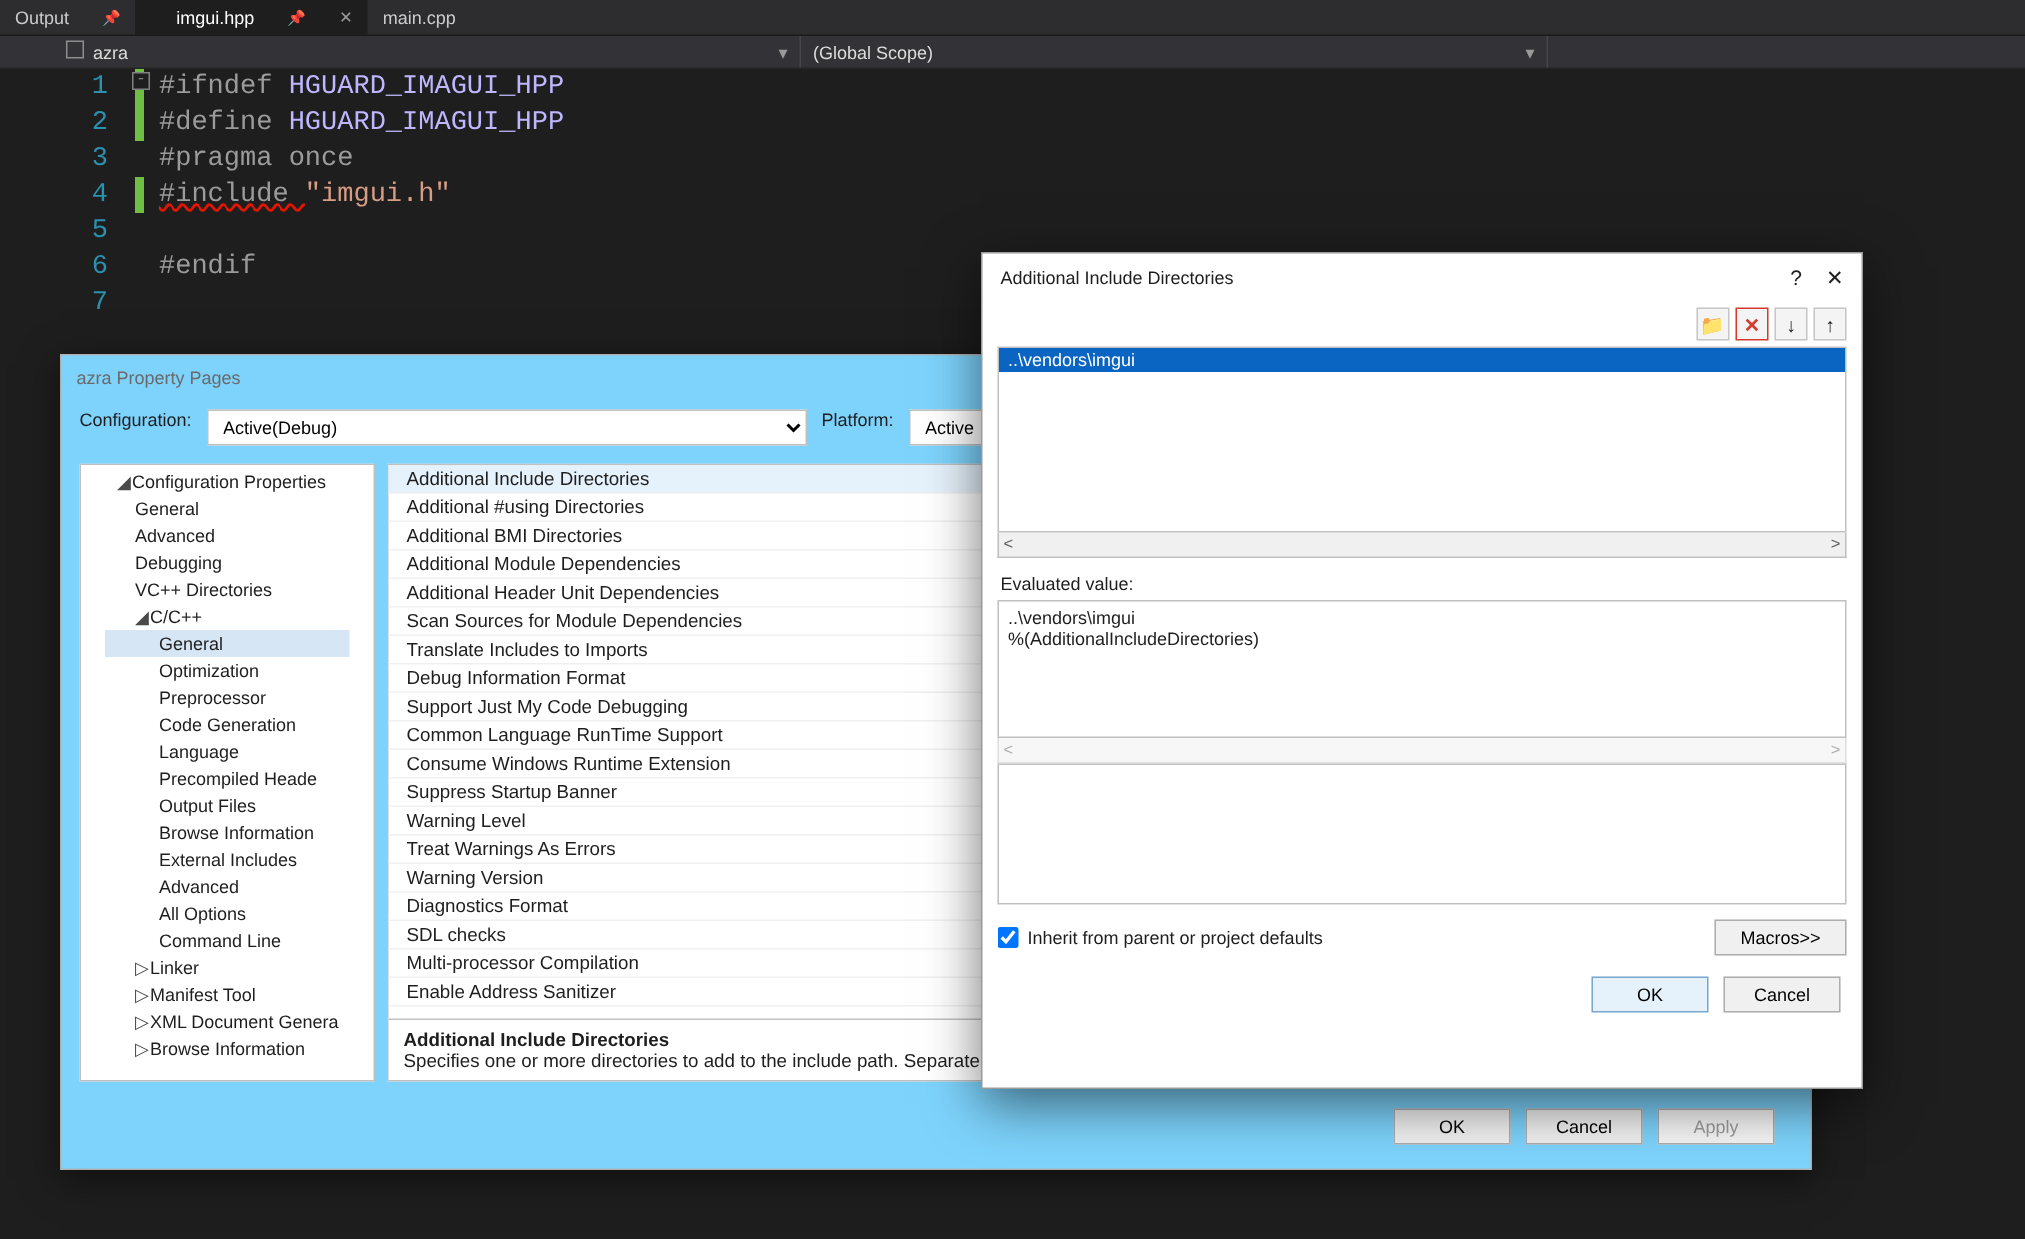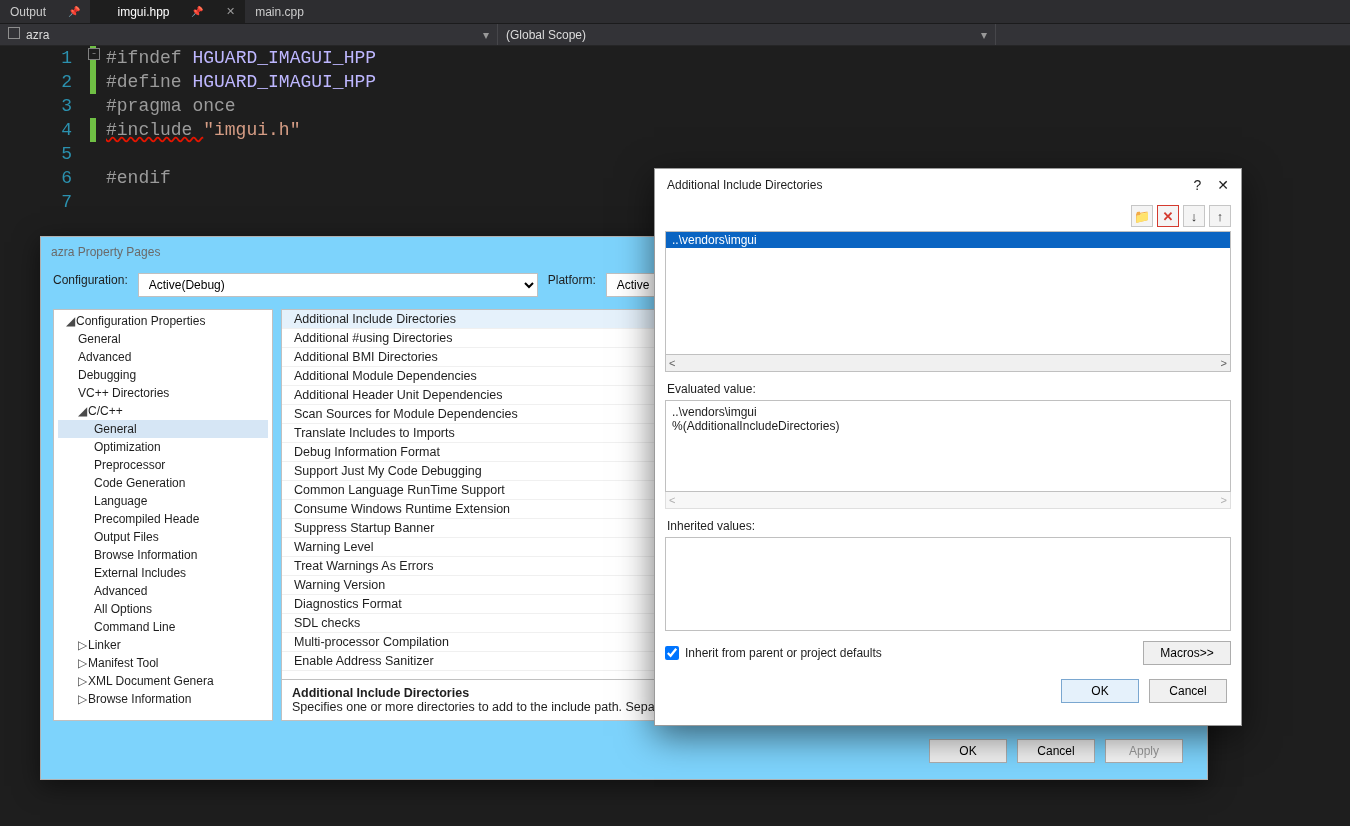--- a/index.html
+++ b/index.html
@@ -29,20 +29,21 @@
   .tabstrip .tab.active { background: #1e1e1e; color: #ffffff; padding-left: 27px; }
   .tabstrip .tab .x { font-size: 11px; color: #999; }
   .tabstrip .pin { font-size: 10px; }
 
   
   .scopebar {
     display: flex; align-items: center;
     height: 22px;
     background: #333337;
     border-bottom: 1px solid #252526;
+    padding-left: 36px;
   }
   .scopebar .cell {
     display: flex; align-items: center; justify-content: space-between;
     height: 100%; padding: 0 8px;
     border-right: 1px solid #46464a;
     color: #dcdcdc;
   }
   .scopebar .cell.proj { width: 498px; }
   .scopebar .cell.scope { width: 498px; }
   .scopebar .drop { color: #999; }
@@ -114,24 +115,24 @@
     font-size: 12px; padding: 0 6px;
   }
   .cfg-select { width: 400px; }
   .plat-select { width: 210px; }
 
   .dlg-prop .body {
     flex: 1; display: flex; gap: 8px; padding: 0 12px 8px 12px;
     overflow: hidden;
   }
   .tree {
-    width: 220px; border: 1px solid #c0c0c0; background: #ffffff;
+    width: 197px; border: 1px solid #c0c0c0; background: #ffffff;
     overflow-y: auto; overflow-x: hidden;
     font-size: 12px;
-    padding: 2px 4px;
+    padding: 2px 16px;
   }
   .tree .node { padding: 2px 4px 2px 8px; white-space: nowrap; cursor: pointer; }
   .tree .node.l1 { padding-left: 20px; }
   .tree .node.l2 { padding-left: 36px; }
   .tree .node.sel { background: #d6e6f5; }
   .tree .exp { display: inline-block; width: 10px; color: #4a4a4a; }
 
   .proplist {
     flex: 1; border: 1px solid #c0c0c0; background: #ffffff;
     display: flex; flex-direction: column;
@@ -402,21 +403,20 @@
   <div class="section-label">Evaluated value:</div>
   <div class="ro-box ev">
     <div>..\vendors\imgui</div>
     <div>%(AdditionalIncludeDirectories)</div>
   </div>
   <div class="hscroll" style="opacity:.5">
     <span>&lt;</span>
     <span>&gt;</span>
   </div>
 
-  <div class="section-label">Inherited values:</div>
   <div class="ro-box inh"></div>
 
   <div class="chkrow">
     <label>
       <input type="checkbox" checked="" style="">
       <span>Inherit from parent or project defaults</span>
     </label>
     <button class="btn" style="min-width:88px">Macros&gt;&gt;</button>
   </div>
 

